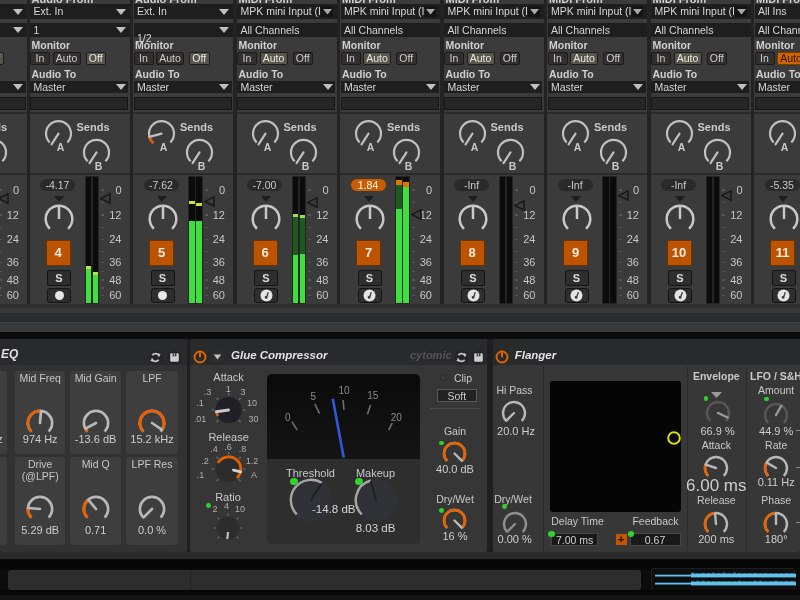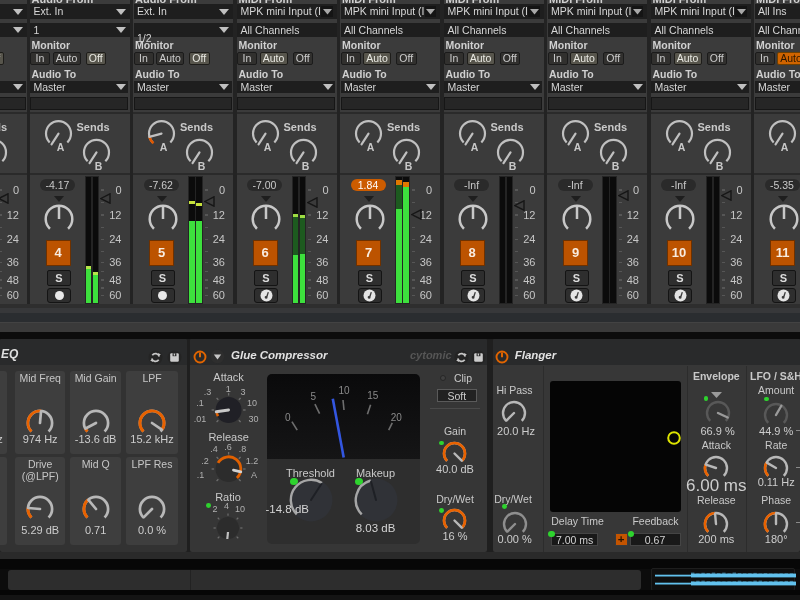--- a/index.html
+++ b/index.html
@@ -799,21 +799,21 @@
     </svg>
 <div class="txt" style="left:265.5px;top:466.85px;width:90px;text-align:center;font-size:11px;font-weight:normal;font-style:normal;color:#c9c9c9">Threshold</div>
 <div class="txt" style="left:330.5px;top:466.85px;width:90px;text-align:center;font-size:11px;font-weight:normal;font-style:normal;color:#c9c9c9">Makeup</div>
 <div class="abs" style="left:290.4px;top:477.9px;width:7.2px;height:7.2px;border-radius:50%;background:#2ed32e"></div>
 <div class="abs" style="left:355.4px;top:477.9px;width:7.2px;height:7.2px;border-radius:50%;background:#2ed32e"></div>
 <svg class="abs" style="left:286.5px;top:476px" width="48" height="48">
       <circle cx="24" cy="24" r="21.5" fill="#303237"></circle>
       <path d="M 9.72 38.28 A 20.2 20.2 0 0 1 35 7.06" fill="none" stroke="#a6a6a6" stroke-width="2.4" stroke-linecap="butt"></path>
       <line x1="24" y1="24" x2="34.35" y2="8.07" stroke="#1e2025" stroke-width="2" stroke-linecap="round"></line>
     </svg>
-<div class="txt" style="left:265.5px;top:503px;width:90px;text-align:left;font-size:11.5px;font-weight:normal;font-style:normal;color:#d4d4d4">-14.8 dB</div>
+<div class="txt" style="left:265.5px;top:503px;width:90px;text-align:right;font-size:11.5px;font-weight:normal;font-style:normal;color:#d4d4d4">-14.8 dB</div>
 <svg class="abs" style="left:351.5px;top:476px" width="48" height="48">
       <circle cx="24" cy="24" r="21.5" fill="#303237"></circle>
       <path d="M 9.72 38.28 A 20.2 20.2 0 0 1 18.77 4.49" fill="none" stroke="#a6a6a6" stroke-width="2.4" stroke-linecap="butt"></path>
       <line x1="24" y1="24" x2="19.08" y2="5.65" stroke="#1e2025" stroke-width="2" stroke-linecap="round"></line>
     </svg>
 <div class="txt" style="left:330.5px;top:522.02px;width:90px;text-align:center;font-size:11.5px;font-weight:normal;font-style:normal;color:#d4d4d4">8.03 dB</div>
 <div class="abs" style="left:439.5px;top:375px;width:6px;height:6px;border-radius:50%;background:#404040;border:1px solid #262626"></div>
 <div class="txt" style="left:448px;top:371.68px;width:30px;text-align:center;font-size:10.5px;font-weight:normal;font-style:normal;color:#c9c9c9">Clip</div>
 <div class="abs" style="left:437px;top:388.5px;width:39.5px;height:13px;background:#222;border:1px solid #5a5a5a;color:#cccccc;font-size:10.5px;line-height:12px;text-align:center">Soft</div>
 <div class="abs" style="left:430px;top:408px;width:50px;height:1px;background:#4a4a4a"></div>

